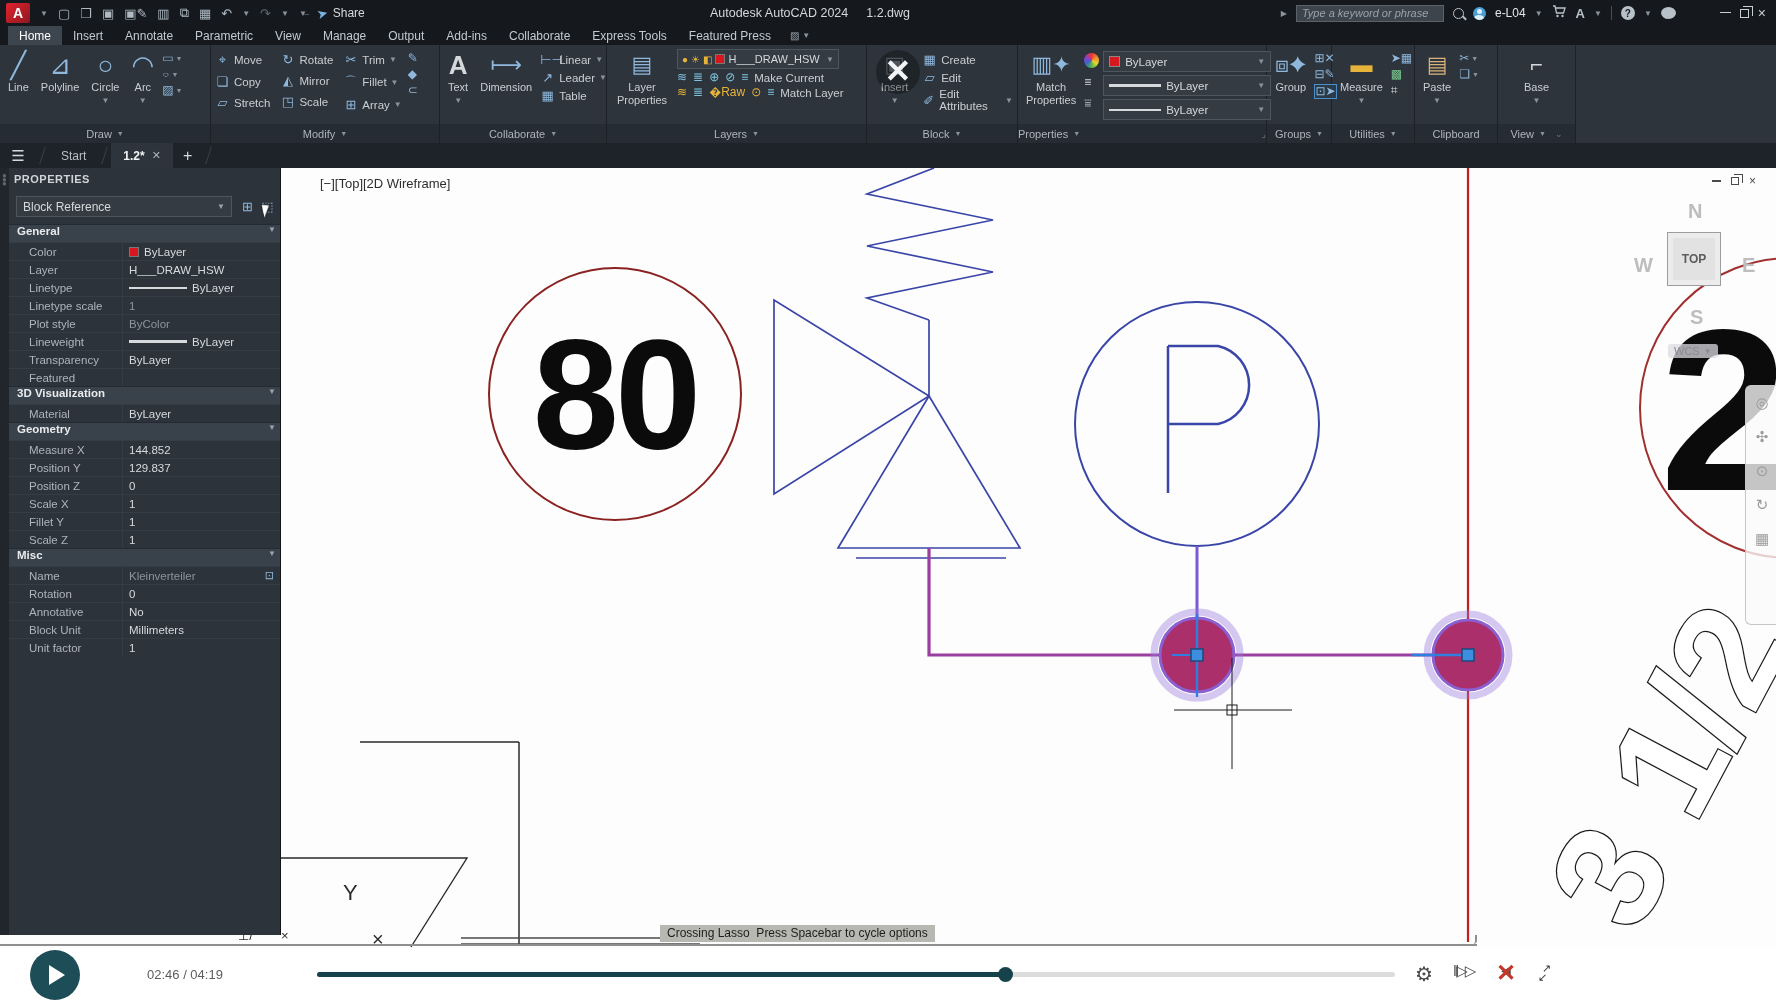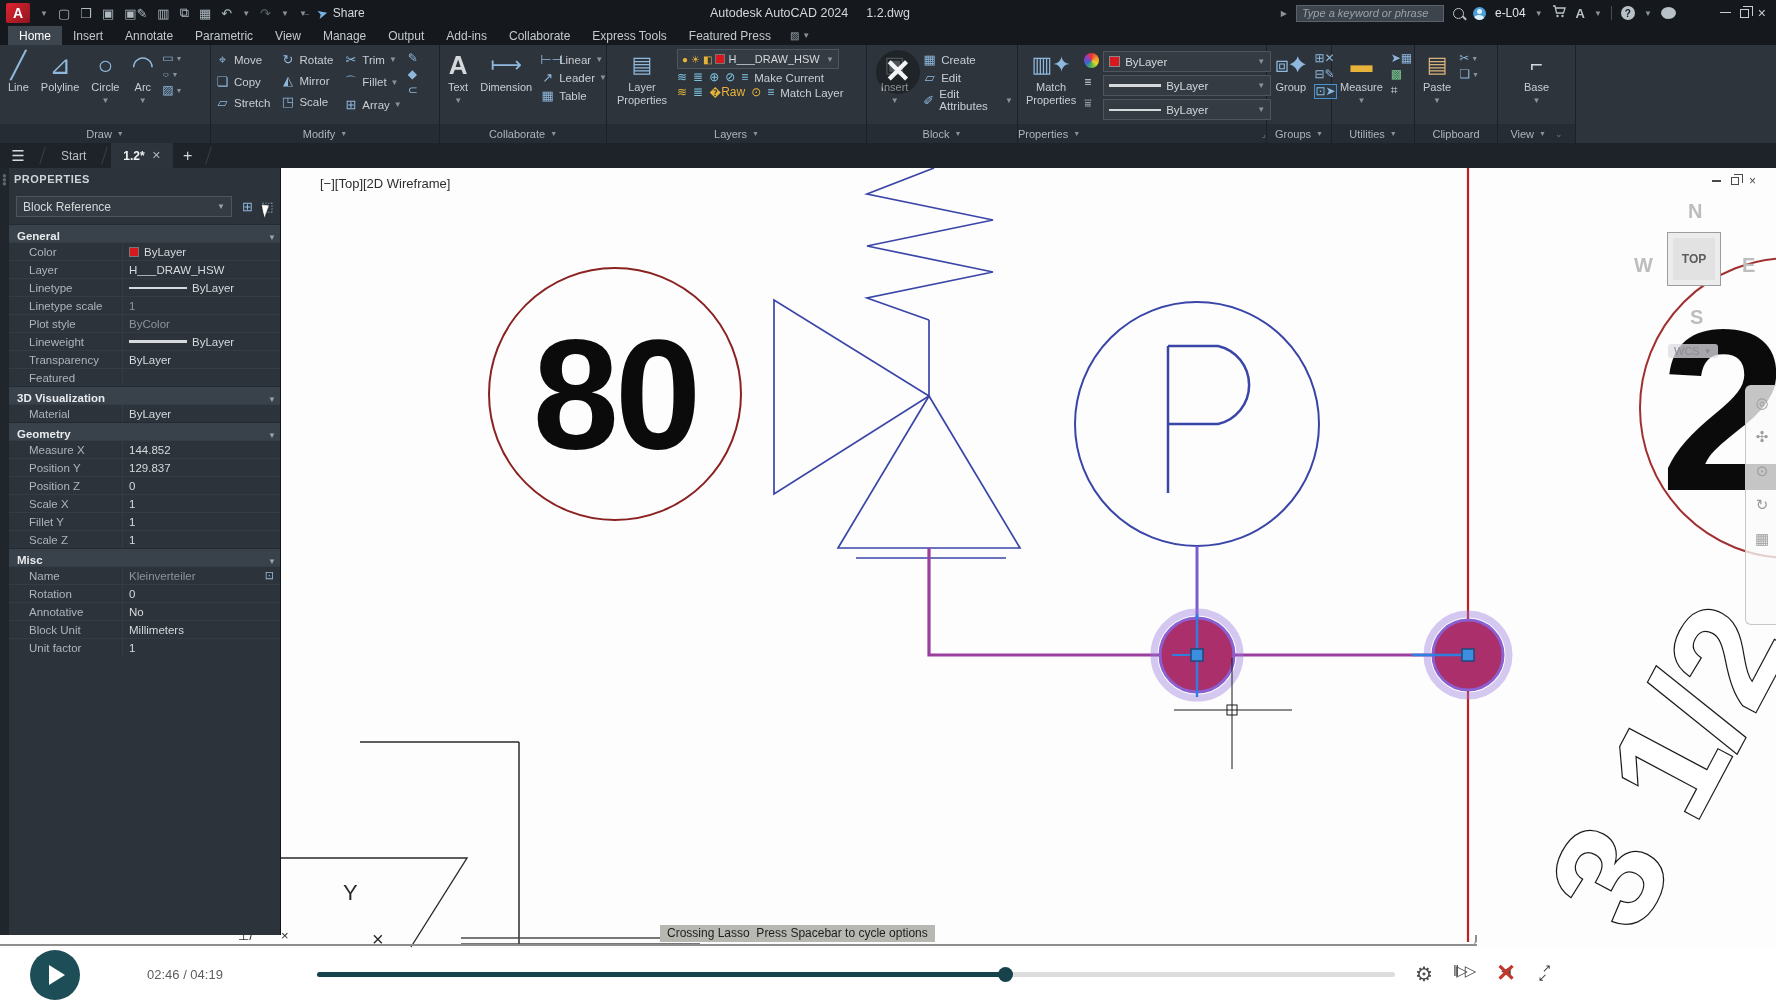--- a/index.html
+++ b/index.html
@@ -130,21 +130,21 @@
   #pal-combo { position:absolute; left:16px; top:28px; width:216px; height:21px; background:#343b43; border:1px solid #4d555d;
     color:#d5d9dc; font-size:12px; display:flex; align-items:center; padding:0 6px; }
   #pal-combo .caret { margin-left:auto; }
   .pal-cbtn { position:absolute; top:28px; width:19px; height:21px; color:#8fb8dc; font-size:13px; display:flex;
     align-items:center; justify-content:center; }
   #pal-cursor { position:absolute; left:263px; top:36px; width:0; height:0; border-left:7px solid #fff;
     border-bottom:11px solid transparent; border-top:2px solid transparent; filter:drop-shadow(0 0 1px #000);
     transform:rotate(-12deg); z-index:3; }
   #pal-rows { position:absolute; left:9px; top:56px; right:0; }
   .psec { height:18px; background:#39414a; color:#e8ebee; font-size:11.5px; font-weight:bold; display:flex;
-    align-items:flex-end; padding:0 4px 0 8px; border-top:1px solid #242a31; }
+    align-items:flex-start; padding:0 4px 0 8px; border-top:1px solid #242a31; }
   .psec .caret { margin-left:auto; color:#9aa2ab; font-size:8px; }
   .prow { height:18px; display:flex; align-items:center; border-top:1px solid #343c44; font-size:11.5px; }
   .plabel { width:113px; padding-left:20px; color:#aeb4bb; overflow:hidden; white-space:nowrap; }
   .pvalue { flex:1; color:#d6dadd; display:flex; align-items:center; gap:5px; padding-left:6px;
     border-left:1px solid #343c44; height:100%; overflow:hidden; white-space:nowrap; }
   .pvalue.muted { color:#8d949c; }
   .pswatch { width:10px; height:10px; border:1px solid #777; flex:0 0 auto; }
   .pline { height:2px; background:#d6dadd; flex:0 0 auto; }
   .prow-icon { margin-left:auto; margin-right:6px; color:#8fb8dc; font-size:11px; }
 

